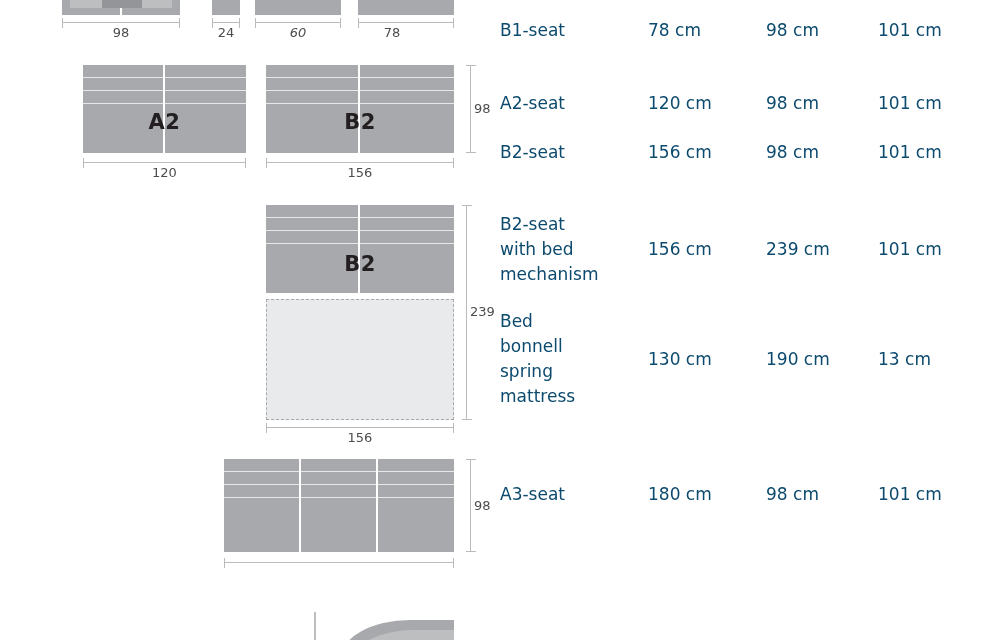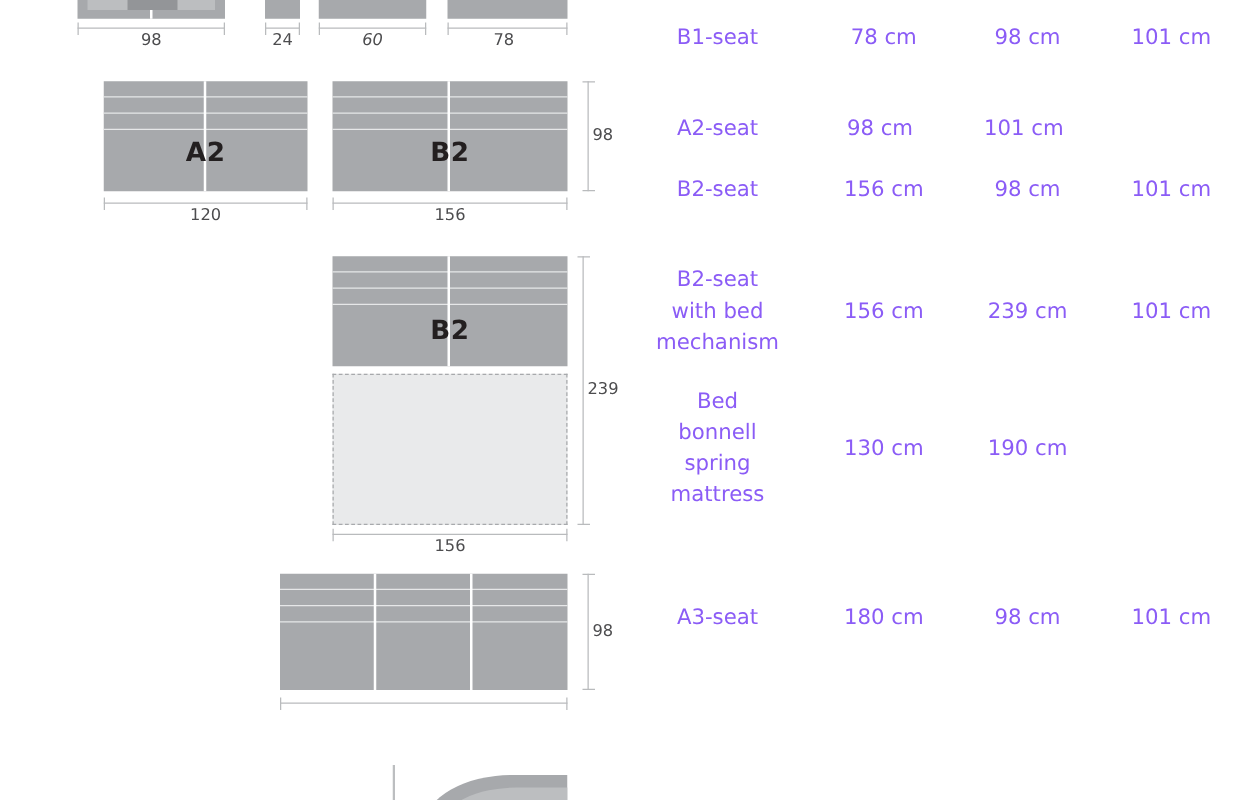--- a/index.html
+++ b/index.html
@@ -106,22 +106,21 @@
     height: 640px;
   }
   .spec-row {
     position: absolute;
     width: 500px;
     display: flex;
     align-items: center;
   }
   .cell {
     font-size: 17px;
-    color: #8b5cf6;
-    text-align: center;
+    color: #0c4a6e;
     line-height: 25px;
   }
   .cell.name  { width: 148px; }
   .cell.w     { width: 118px; }
   .cell.d     { width: 112px; }
   .cell.h     { width: 118px; }
   .multiline  { white-space: pre-line; }
 </style>
 </head>
 <body>
@@ -149,21 +148,21 @@
     
   </div>
   <div class="dim-h" style="left:255px; top:22px; width:86px;"></div>
   <div class="dim-label" style="left:255px; top:25px; width:86px;font-style:italic;">60</div>
 
   <div class="module" style="left:358px; top:-40px; width:96px; height:55px;">
     
     
   </div>
   <div class="dim-h" style="left:358px; top:22px; width:96px;"></div>
-  <div class="dim-label" style="left:355px; top:25px; width:96px;">78</div>
+  <div class="dim-label" style="left:344px; top:25px; width:96px;">78</div>
 
   <div class="module" style="left:83px; top:65px; width:163px; height:88px;">
     <div class="cushion-line" style="top:12px;"></div>
     <div class="cushion-line" style="top:25px;"></div>
     <div class="cushion-line" style="top:38px;"></div>
     <div class="seam" style="left:80px; top:0; width:2px; height:88px;"></div>
   </div>
   <div class="module-label" style="left:83px; top:110px; width:163px;">A2</div>
   <div class="dim-h" style="left:83px; top:162px; width:163px;"></div>
   <div class="dim-label" style="left:83px; top:165px; width:163px;">120</div>
@@ -221,20 +220,21 @@
 
     <div class="spec-row" style="top:18px;">
       <div class="cell name multiline">B1-seat</div>
       <div class="cell w">78 cm</div>
       <div class="cell d">98 cm</div>
       <div class="cell h">101 cm</div>
     </div>
 
     <div class="spec-row" style="top:91px;">
       <div class="cell name multiline">A2-seat</div>
+      <div class="cell w">120 cm</div>
       <div class="cell d">98 cm</div>
       <div class="cell h">101 cm</div>
     </div>
 
     <div class="spec-row" style="top:140px;">
       <div class="cell name multiline">B2-seat</div>
       <div class="cell w">156 cm</div>
       <div class="cell d">98 cm</div>
       <div class="cell h">101 cm</div>
     </div>
@@ -248,20 +248,21 @@
       <div class="cell h">101 cm</div>
     </div>
 
     <div class="spec-row" style="top:309px;">
       <div class="cell name multiline">Bed
 bonnell
 spring
 mattress</div>
       <div class="cell w">130 cm</div>
       <div class="cell d">190 cm</div>
+      <div class="cell h">13 cm</div>
     </div>
 
     <div class="spec-row" style="top:482px;">
       <div class="cell name multiline">A3-seat</div>
       <div class="cell w">180 cm</div>
       <div class="cell d">98 cm</div>
       <div class="cell h">101 cm</div>
     </div>
 
   </div>

